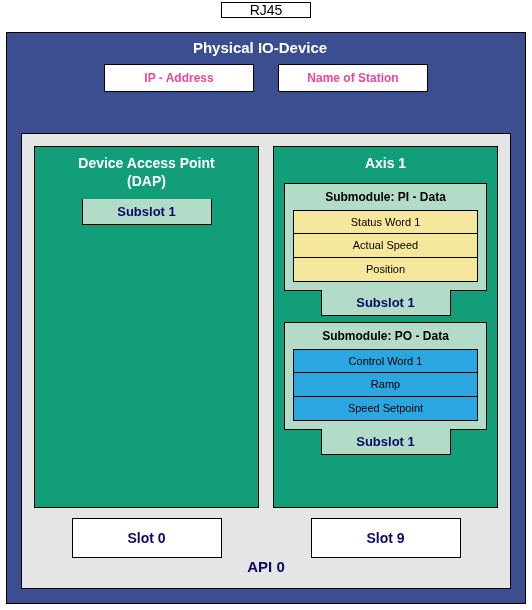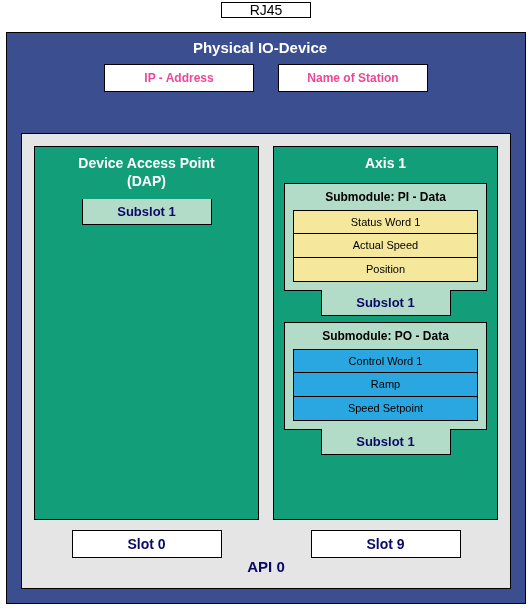--- a/index.html
+++ b/index.html
@@ -17,21 +17,21 @@
   .slot-title { color: #fff; font-weight: bold; text-align: center; font-size: 14px; padding: 8px 4px 10px 4px; line-height: 1.25; }
   .submod-wrap { margin: 0 10px 6px 10px; }
   .submod { background: #b3dcc8; border: 1px solid #000; padding: 6px 8px 8px 8px; }
   .submod-title { font-size: 12px; font-weight: bold; text-align: center; margin-bottom: 6px; }
   .rows { display: flex; flex-direction: column; }
   .row { border: 1px solid #000; font-size: 11px; height: 24px; display: flex; align-items: center; justify-content: center; }
   .row + .row { border-top: none; }
   .yellow .row { background: #f5e89c; }
   .blue .row { background: #2aa6e0; }
   .subslot-tab { width: 130px; height: 26px; margin: -1px auto 0 auto; background: #b3dcc8; border: 1px solid #000; border-top: none; display: flex; align-items: center; justify-content: center; font-size: 13px; font-weight: bold; color: #0a0a66; }
-  .slot-label { width: 150px; height: 28px; margin: 10px auto 0 auto; background: #fff; border: 1px solid #000; display: flex; align-items: center; justify-content: center; font-size: 14px; font-weight: bold; color: #0a0a66; }
+  .slot-label { width: 150px; height: 40px; margin: 10px auto 0 auto; background: #fff; border: 1px solid #000; display: flex; align-items: center; justify-content: center; font-size: 14px; font-weight: bold; color: #0a0a66; }
   .dap-submod { height: 140px; }
 </style>
 </head>
 <body>
 
 <div class="rj45-box">RJ45</div>
 
 <div class="physical-io">
   <div class="physical-title">Physical IO-Device</div>
   <div class="top-boxes">

